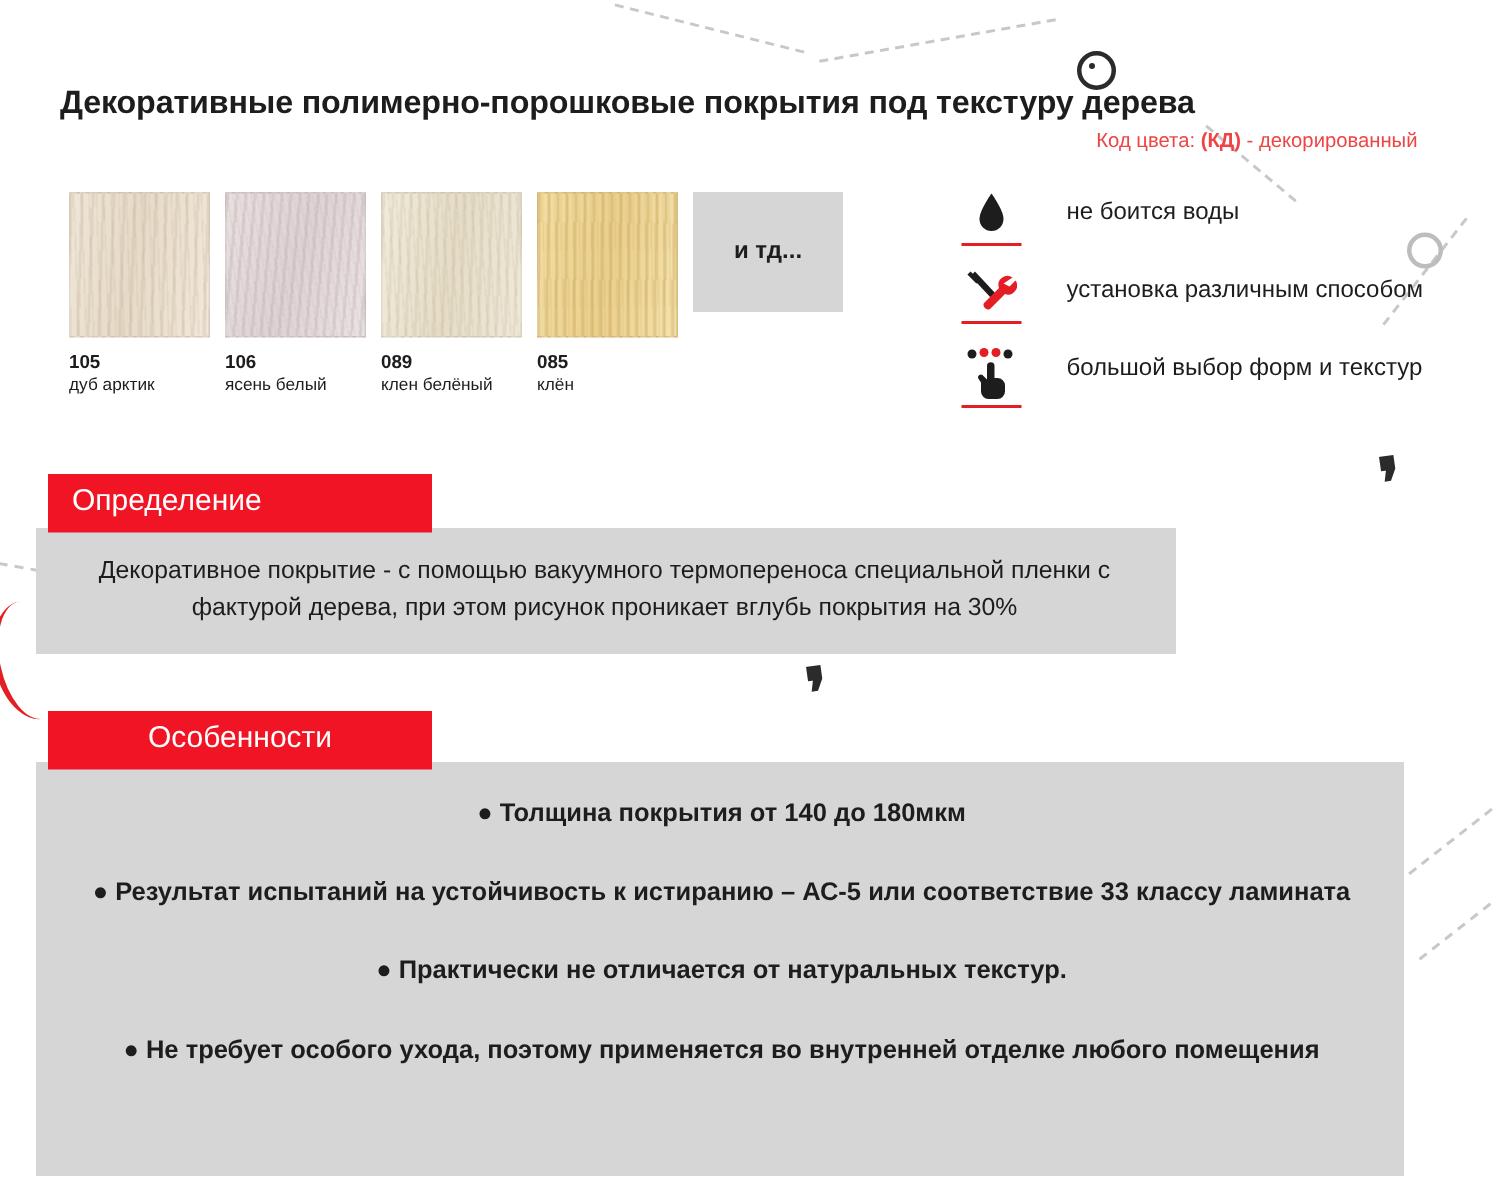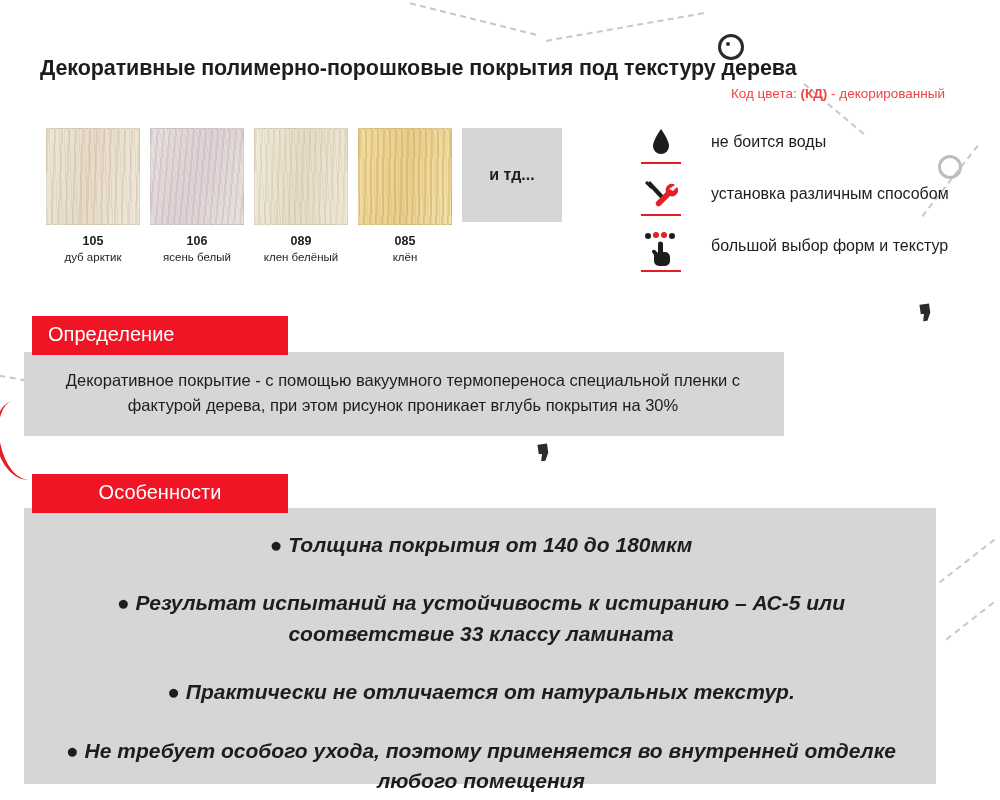--- a/index.html
+++ b/index.html
@@ -115,21 +115,21 @@
   .swatch-cell {
     width: 94px;
   }
   .swatch {
     width: 94px;
     height: 97px;
     border: 1px solid rgba(0,0,0,0.06);
     box-sizing: border-box;
   }
   .swatch-caption {
-    text-align: center;
+    text-align: left;
     font-size: 11.5px;
     line-height: 1.25;
     color: #1d1d1d;
     margin-top: 9px;
   }
   .swatch-caption .code { font-weight: bold; font-size: 12.5px; display: block; }
 
   .sw-105 {
     background:
       repeating-linear-gradient(92deg, rgba(180,160,130,0.22) 0 2px, rgba(255,255,255,0) 2px 7px),
@@ -149,21 +149,21 @@
       linear-gradient(100deg, #f0ebdb 0%, #e4dcc6 50%, #efe9da 100%);
   }
   .sw-085 {
     background:
       repeating-linear-gradient(91deg, rgba(190,150,70,0.30) 0 2px, rgba(255,255,255,0) 2px 6px),
       repeating-linear-gradient(89deg, rgba(205,165,85,0.22) 0 1px, rgba(255,255,255,0) 1px 4px),
       linear-gradient(100deg, #f2dda4 0%, #e9cf8d 50%, #f4e2ae 100%);
   }
   .swatch-more {
     width: 100px;
-    height: 94px;
+    height: 80px;
     background: #d6d6d6;
     display: flex;
     align-items: center;
     justify-content: center;
     font-size: 16px;
     font-weight: bold;
     color: #1d1d1d;
   }
 
   
@@ -230,26 +230,25 @@
     height: 276px;
     padding: 22px 20px 18px 22px;
   }
   .panel-def p {
     margin: 0;
     font-size: 16.5px;
     line-height: 1.52;
     color: #1d1d1d;
   }
   .bullet {
-    font-size: 21px;
+    font-size: 17px;
     line-height: 1.45;
     color: #1d1d1d;
     font-weight: bold;
     margin: 0 0 28px 0;
-    font-style: italic;
   }
   .bullet:last-child { margin-bottom: 0; }
 </style>
 </head>
 <body>
 
 <div class="page">
 
   <div class="deco deco-dash d1"></div>
   <div class="deco deco-dash d2"></div>

